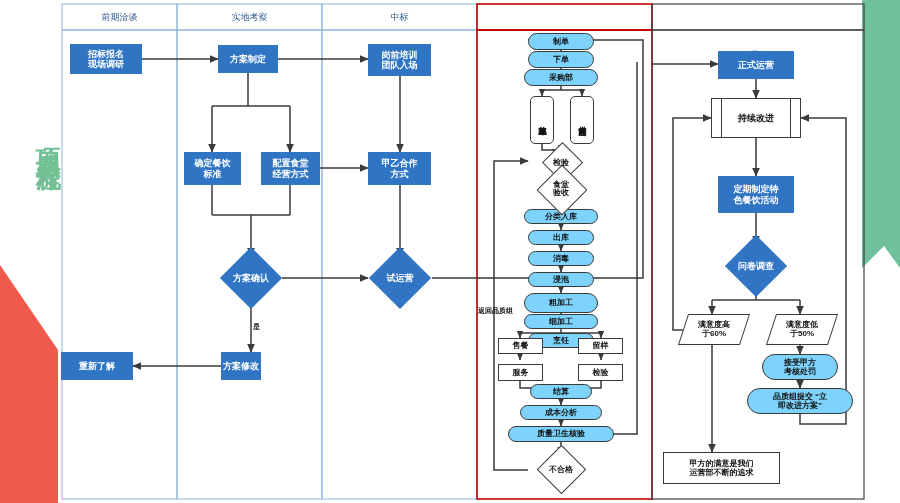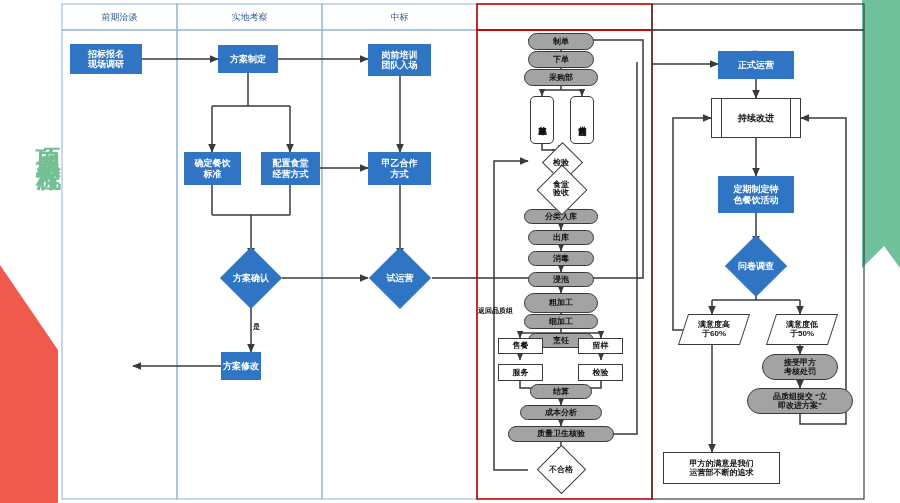--- a/index.html
+++ b/index.html
@@ -55,21 +55,21 @@
   .blue-diamond .dtxt{position:relative;z-index:2;}
   .dshape{position:absolute;left:0;top:0;width:100%;height:100%;
           background:#2f75c4;transform:rotate(45deg);z-index:1;}
   .dwrap{position:absolute;display:flex;align-items:center;justify-content:center;}
 
   .wbox{
     background:#ffffff;border:1.2px solid #3a3a3a;color:#111111;
     font-size:8px;font-weight:bold;
   }
   .wpill{
-    background:#a3a3a3;border:1.2px solid #3a3a3a;color:#111111;
+    background:#7dd3fc;border:1.2px solid #3a3a3a;color:#111111;
     font-size:8px;font-weight:bold;border-radius:999px;
   }
   .wdia{color:#111111;font-size:8px;font-weight:bold;}
   .wdia .dshape{background:#ffffff;border:1.2px solid #3a3a3a;}
   .vert{writing-mode:vertical-rl;text-orientation:upright;letter-spacing:0px;}
   .wpara{
     background:#ffffff;color:#111111;font-size:8px;font-weight:bold;
     border:1.2px solid #3a3a3a;
     transform:skewX(-18deg);
   }
@@ -242,20 +242,21 @@
   <div class="lane-header dark" style="left:477px;top:4px;width:175px;height:26px;">
     <span>检核修正</span>
   </div>
   <div class="lane-header dark" style="left:652px;top:4px;width:212px;height:26px;">
     <span>管理检验</span>
   </div>
 
   <div class="node blue" style="left:70px;top:44px;width:72px;height:30px;">招标报名
 现场调研</div>
 
+  <div class="node blue" style="left:61px;top:352px;width:72px;height:28px;">重新了解</div>
 
   <div class="node blue" style="left:218px;top:45px;width:60px;height:28px;">方案制定</div>
 
   <div class="node blue" style="left:184px;top:152px;width:57px;height:33px;">确定餐饮
 标准</div>
 
   <div class="node blue" style="left:261px;top:152px;width:59px;height:33px;">配置食堂
 经营方式</div>
 
   <div class="dwrap blue-diamond" style="left:213px;top:256px;width:76px;height:44px;">

